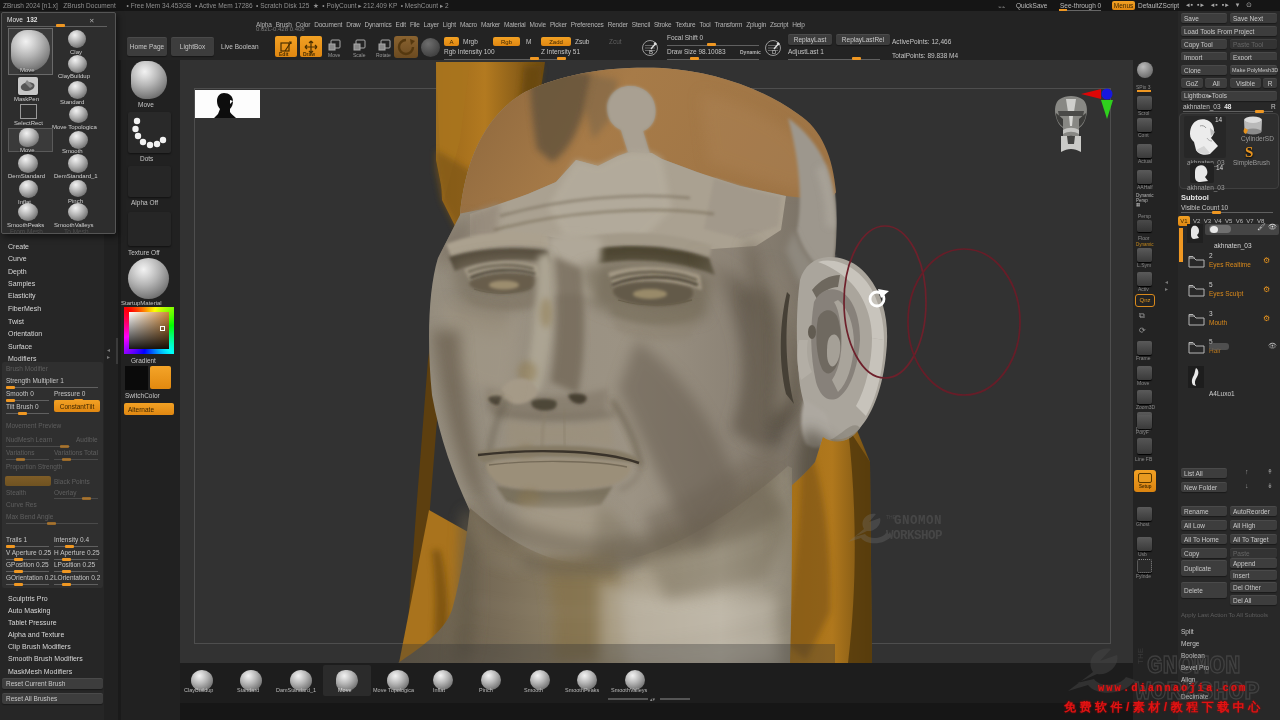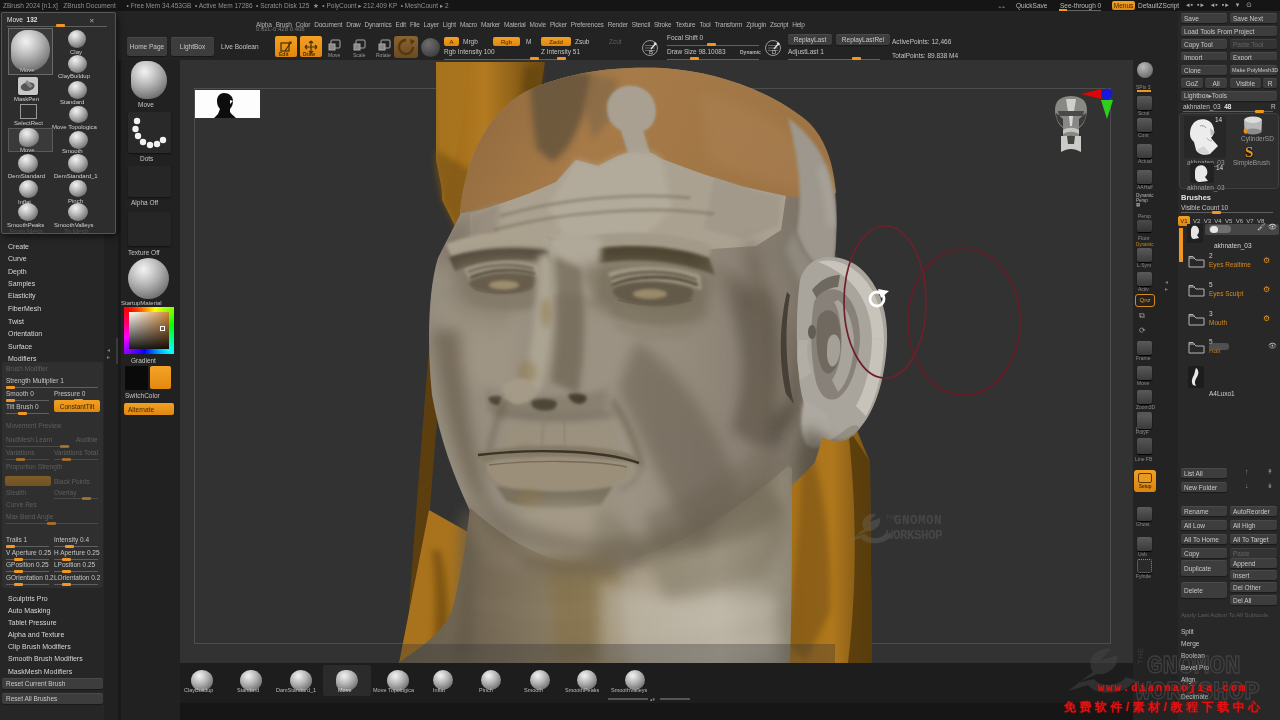--- a/index.html
+++ b/index.html
@@ -645,21 +645,21 @@
   <div class="abs" style="left:88px;top:84px;color:#e8941e;font-size:15px;font-weight:bold;font-family:'Liberation Serif',serif;text-shadow:0 1px 2px #000;">S</div>
   <div class="dimlbl" style="left:76px;top:99px;color:#9a9a9a;">SimpleBrush</div>
   <div class="abs" style="left:33px;top:103px;width:24px;height:20px;background:#222;border-radius:2px;">
     <svg width="24" height="20">
           <path d="M8 3 C12 1 16 3 17 7 C18 10 17 12 15 14 L18 18 L10 19 C7 19 5 17 5 14 L5 9 C5 6 6 4 8 3 Z" fill="#e8e8e8"></path>
         </svg>
   </div>
   <div class="lbl" style="left:59px;top:104px;color:#ddd;">14</div>
   <div class="dimlbl" style="left:30px;top:124px;color:#9a9a9a;">akhnaten_03</div>
 
-  <div class="abs" style="left:24px;top:133px;color:#e5e5e5;font-size:7.5px;font-weight:bold;">Brushes</div>
+  <div class="abs" style="left:24px;top:133px;color:#e5e5e5;font-size:7.5px;font-weight:bold;">Subtool</div>
   <div class="lbl" style="left:24px;top:144px;">Visible Count 10</div>
   <div class="slider" style="left:24px;top:152px;width:92px;"></div>
   <div class="shandle" style="left:55px;top:151.5px;"></div>
   <div class="obtn" style="left:21px;top:156px;width:12px;height:10px;font-size:6px;">V1</div>
   <div class="lbl" style="left:36px;top:158px;letter-spacing:0;color:#bbb;font-size:6px;">V2&nbsp; V3&nbsp; V4&nbsp; V5&nbsp; V6&nbsp; V7&nbsp; V8</div>
 
   <div class="abs" style="left:22px;top:168px;width:4px;height:34px;background:#ef9722;"></div>
   <div class="abs" style="left:30px;top:164px;width:16px;height:19px;background:#202020;">
     <svg width="16" height="19">
           <path d="M6 2 C9 1 12 3 12 7 C12 9 11 10 10 11 L12 14 L7 15 C5 15 4 13 4 11 L4 6 C4 4 5 3 6 2 Z" fill="#e5e5e5"></path>

